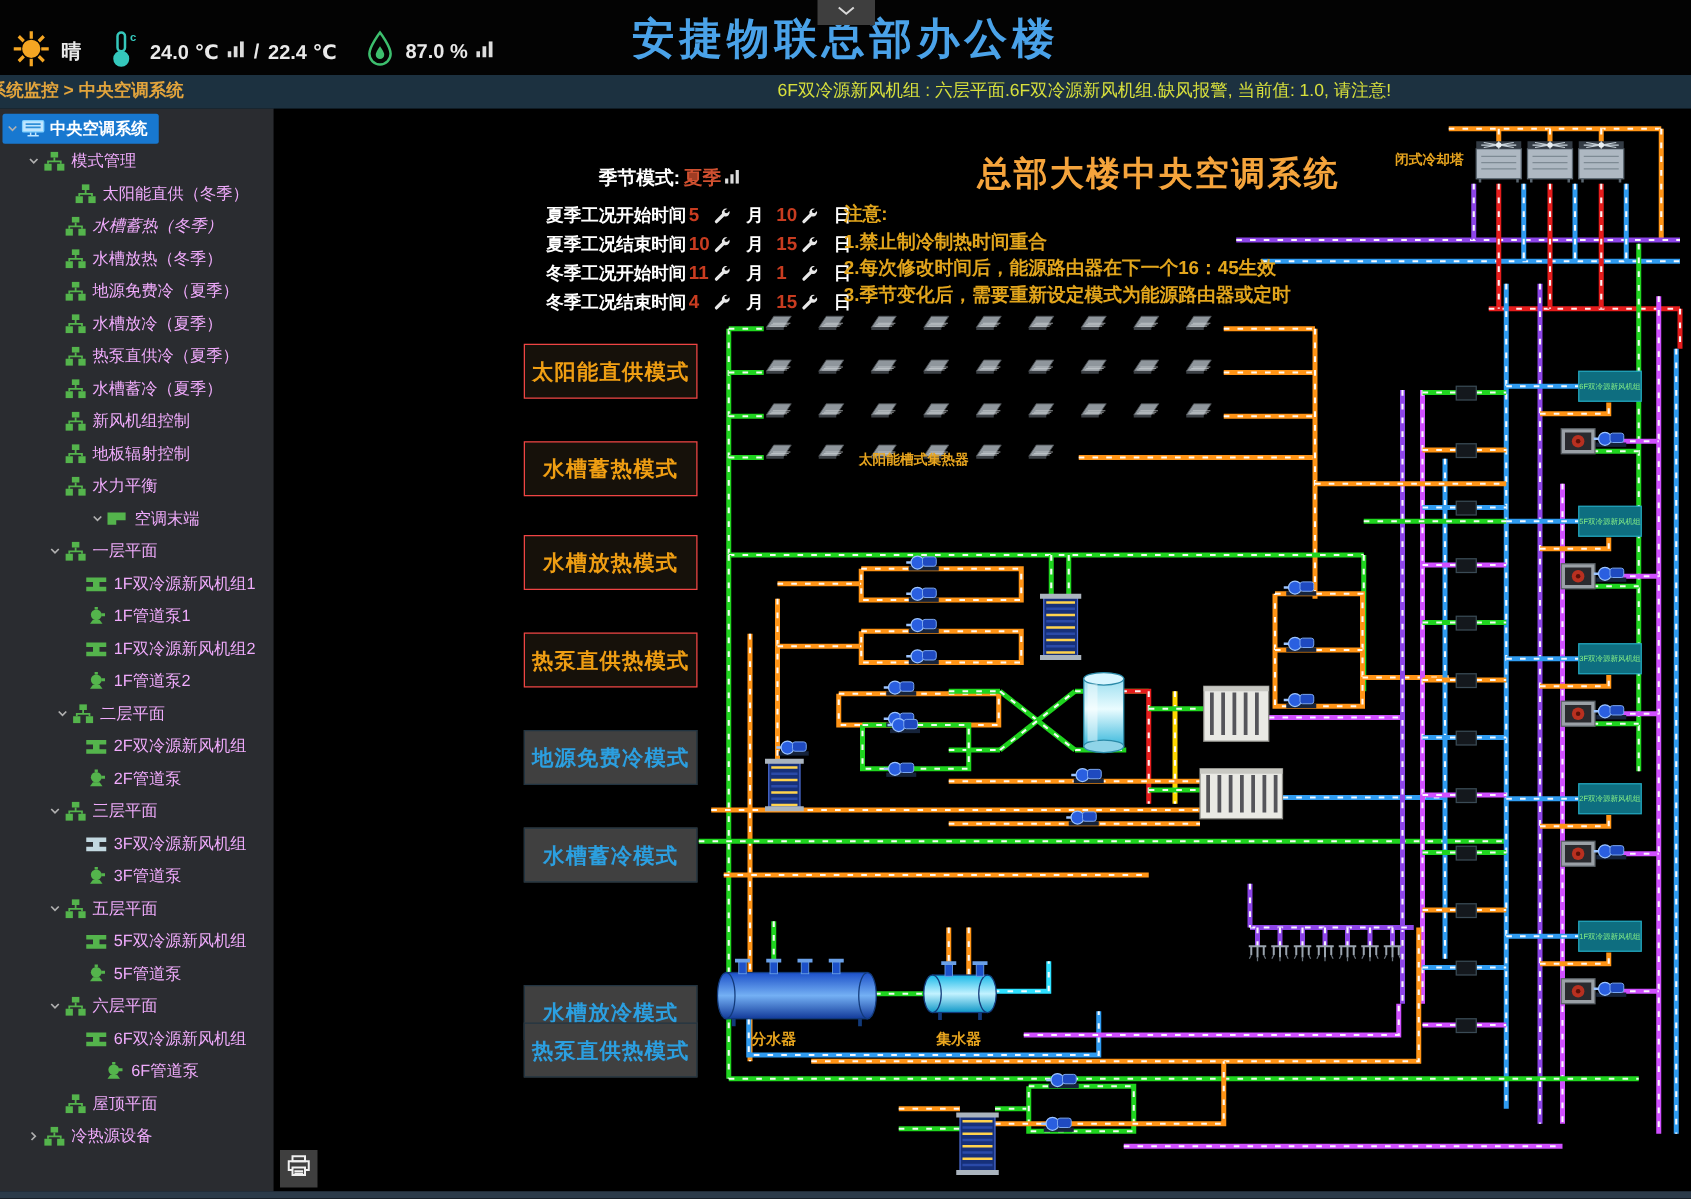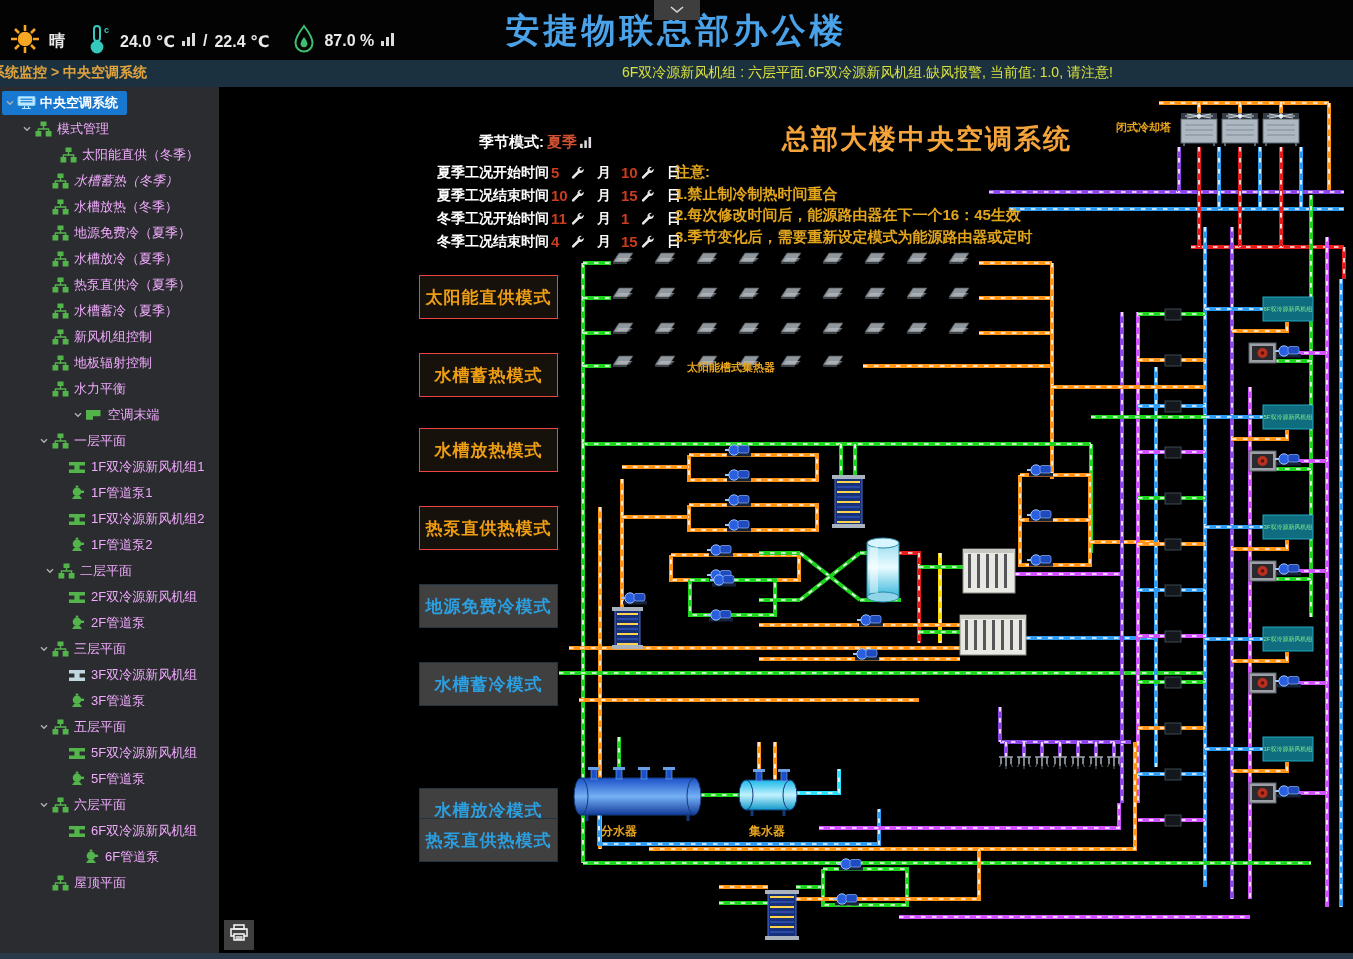--- a/index.html
+++ b/index.html
@@ -559,20 +559,38 @@
         <span class="chev"></span>
         <span class="ticon">
           <svg width="17" height="16" viewBox="0 0 17 16">
             <rect x="5.5" y="0.5" width="6" height="4.5" fill="#54b44c"></rect>
             <rect x="0.5" y="10" width="5.8" height="5.5" fill="#54b44c"></rect>
             <rect x="10.7" y="10" width="5.8" height="5.5" fill="#54b44c"></rect>
             <path d="M8.5 5v3M3.4 10V8h10.2v2" stroke="#54b44c" stroke-width="1.4" fill="none"></path>
           </svg>
         </span>
         <span class="tlabel">屋顶平面</span>
+      </span>
+    </div>
+    <div class="trow" style="padding-left: 19px;">
+      <span class="inner">
+        <span class="chev">
+          <svg width="10" height="10" viewBox="0 0 10 10">
+            <path d="M3.2 2l3 3-3 3" stroke="#b0b0b0" stroke-width="1.4" fill="none"></path>
+          </svg>
+        </span>
+        <span class="ticon">
+          <svg width="17" height="16" viewBox="0 0 17 16">
+            <rect x="5.5" y="0.5" width="6" height="4.5" fill="#54b44c"></rect>
+            <rect x="0.5" y="10" width="5.8" height="5.5" fill="#54b44c"></rect>
+            <rect x="10.7" y="10" width="5.8" height="5.5" fill="#54b44c"></rect>
+            <path d="M8.5 5v3M3.4 10V8h10.2v2" stroke="#54b44c" stroke-width="1.4" fill="none"></path>
+          </svg>
+        </span>
+        <span class="tlabel">冷热源设备</span>
       </span>
     </div>
   </div>
 
 <div class="main">
   <svg id="diagram" width="1134" height="866" viewBox="0 0 1134 866">
       <g>
         <path d="M364 176 L364 357" stroke="#1fd41f" stroke-width="4" fill="none"></path>
         <path d="M364 176 L364 357" stroke="#fff" stroke-width="1.7" fill="none" stroke-dasharray="4.5 6.5" opacity=".95"></path>
         <path d="M364 176 L392 176" stroke="#1fd41f" stroke-width="4" fill="none"></path>

